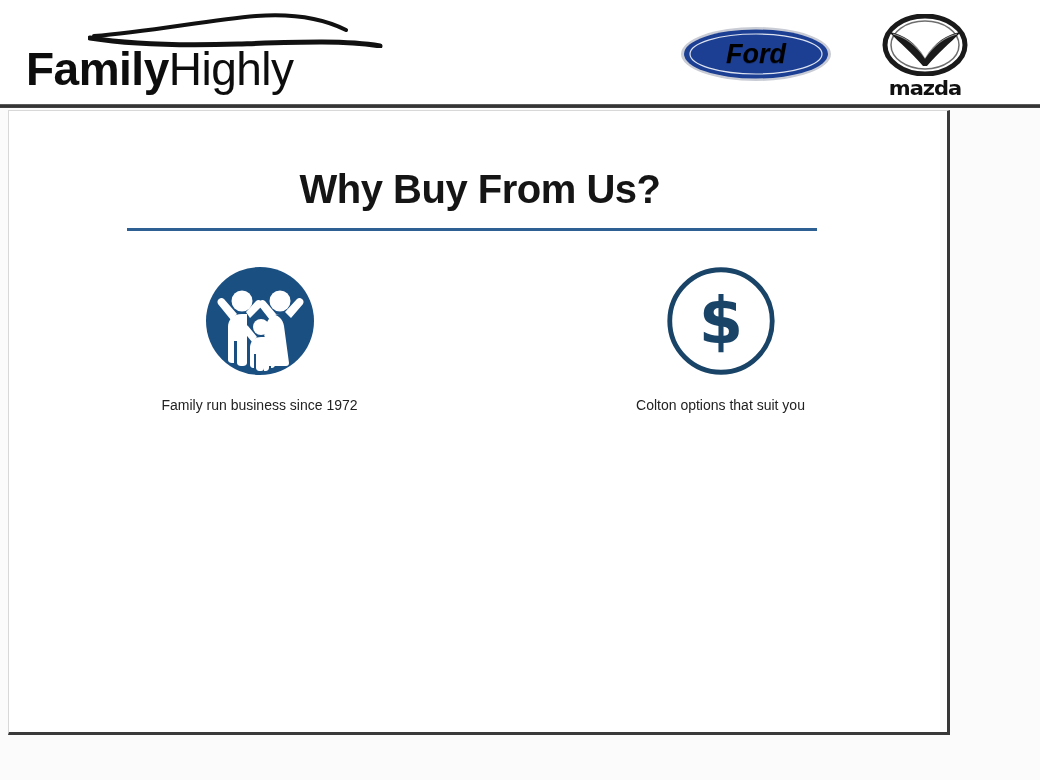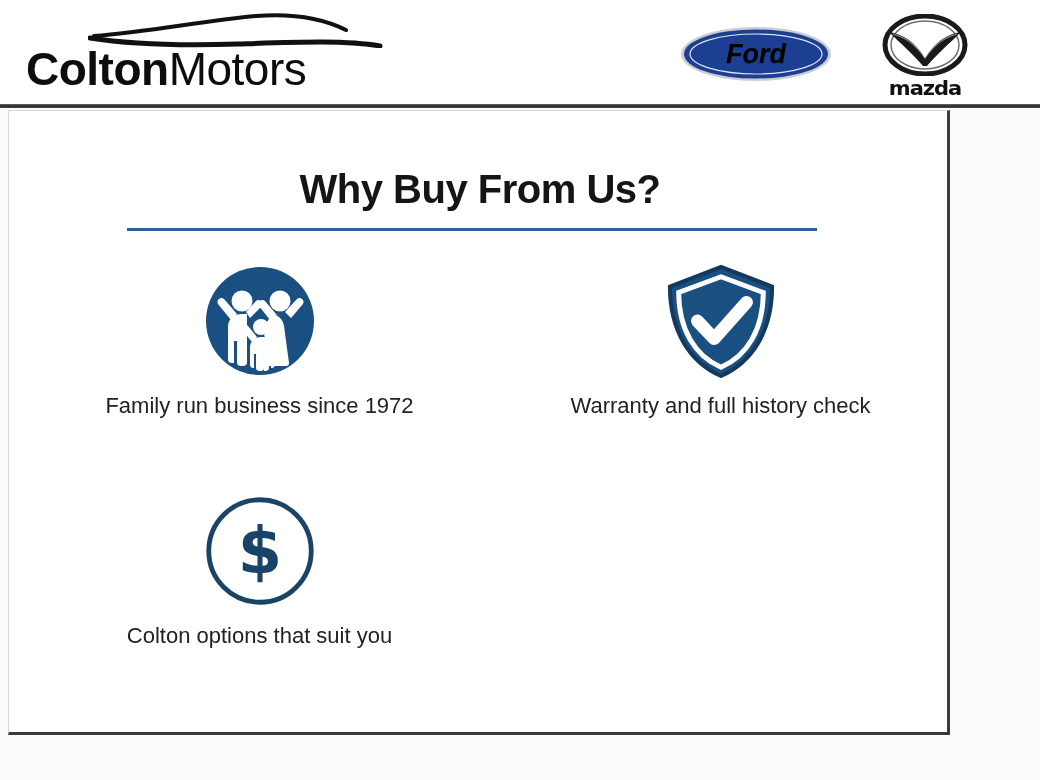--- a/index.html
+++ b/index.html
@@ -169,38 +169,38 @@
     width: 118px;
     height: 112px;
     display: flex;
     align-items: center;
     justify-content: center;
   }
   .feature-label {
     margin-top: 12px;
     width: 340px;
     text-align: center;
-    font-size: 22px;
+    font-size: 14px;
     line-height: 33px;
     color: #222222;
     font-weight: 400;
   }
 </style>
 </head>
 <body>
 
 <div class="header">
 
   <div class="brand-logo">
     <svg class="brand-car" viewBox="0 0 296 40">
       <path d="M6 28 C 60 24, 120 12, 168 8 C 208 5, 238 12, 258 22" fill="none" stroke="#111111" stroke-width="4" stroke-linecap="round"></path>
       <path d="M2 30 C 40 36, 90 38, 150 36 C 210 34, 258 32, 292 38" fill="none" stroke="#111111" stroke-width="5" stroke-linecap="round"></path>
     </svg>
     <div class="brand-wordmark">
-      <span class="brand-strong">Colton</span><span class="brand-light">Motors</span>
+      <span class="brand-strong">Family</span><span class="brand-light">Highly</span>
     </div>
   </div>
 
   <div class="ford-logo">
     <svg viewBox="0 0 152 56" width="152" height="56">
       <ellipse cx="76" cy="28" rx="75" ry="27" fill="#c9ccd4"></ellipse>
       <ellipse cx="76" cy="28" rx="72" ry="24.5" fill="#1c3f94"></ellipse>
       <ellipse cx="76" cy="28" rx="66" ry="20" fill="none" stroke="#ffffff" stroke-width="1.2" opacity="0.85"></ellipse>
     </svg>
     <div class="ford-script">Ford</div>
@@ -246,30 +246,20 @@
           <circle cx="57" cy="62" r="8" fill="#ffffff"></circle>
           <path d="M57 72 c-7 0-11 5-11 11 l0 17 c0 2 2 3 3 3 l1 0 0-14 2 0 0 14 c0 2 2 3 3 3 l2 0 c2 0 3-1 3-3 l0-31 z" fill="#ffffff"></path>
           <path d="M48 77 L39 66 a3.5 3.5 0 0 1 5-5 L53 72 z" fill="#ffffff"></path>
           <path d="M64 75 L74 64 a3.5 3.5 0 0 0-5-5 L60 70 z" fill="#ffffff"></path>
           <path d="M60 72 c7 0 11 5 11 11 l0 17 c0 2-2 3-3 3 l-1 0 0-14 -2 0 0 14 c0 2-2 3-3 3 l-2 0 z" fill="#ffffff"></path>
         </svg>
       </div>
       <div class="feature-label">Family run business since 1972</div>
     </div>
 
-    <div class="feature">
-      <div class="feature-icon">
-        <svg viewBox="0 0 120 120" width="120" height="120">
-          <path d="M60 5 L112 25 C112 70, 92 102, 60 116 C28 102, 8 70, 8 25 Z" fill="#1a4f82" stroke="#12395e" stroke-width="4"></path>
-          <path d="M60 15 L103 31 C103 69, 86 96, 60 107 C34 96, 17 69, 17 31 Z" fill="none" stroke="#ffffff" stroke-width="5"></path>
-          <path d="M36 60 L53 78 L86 41" fill="none" stroke="#ffffff" stroke-width="13" stroke-linecap="round" stroke-linejoin="round"></path>
-        </svg>
-      </div>
-      <div class="feature-label">Warranty and full history check</div>
-    </div>
 
 
     <div class="feature">
       <div class="feature-icon">
         <svg viewBox="0 0 120 120" width="116" height="116">
           <circle cx="60" cy="60" r="53" fill="none" stroke="#1a4467" stroke-width="5"></circle>
           <text x="60" y="60" text-anchor="middle" dominant-baseline="central" font-family="DejaVu Sans, sans-serif" font-size="66" font-weight="700" fill="#1a4467">$</text>
         </svg>
       </div>
       <div class="feature-label">Colton options that suit you</div>

